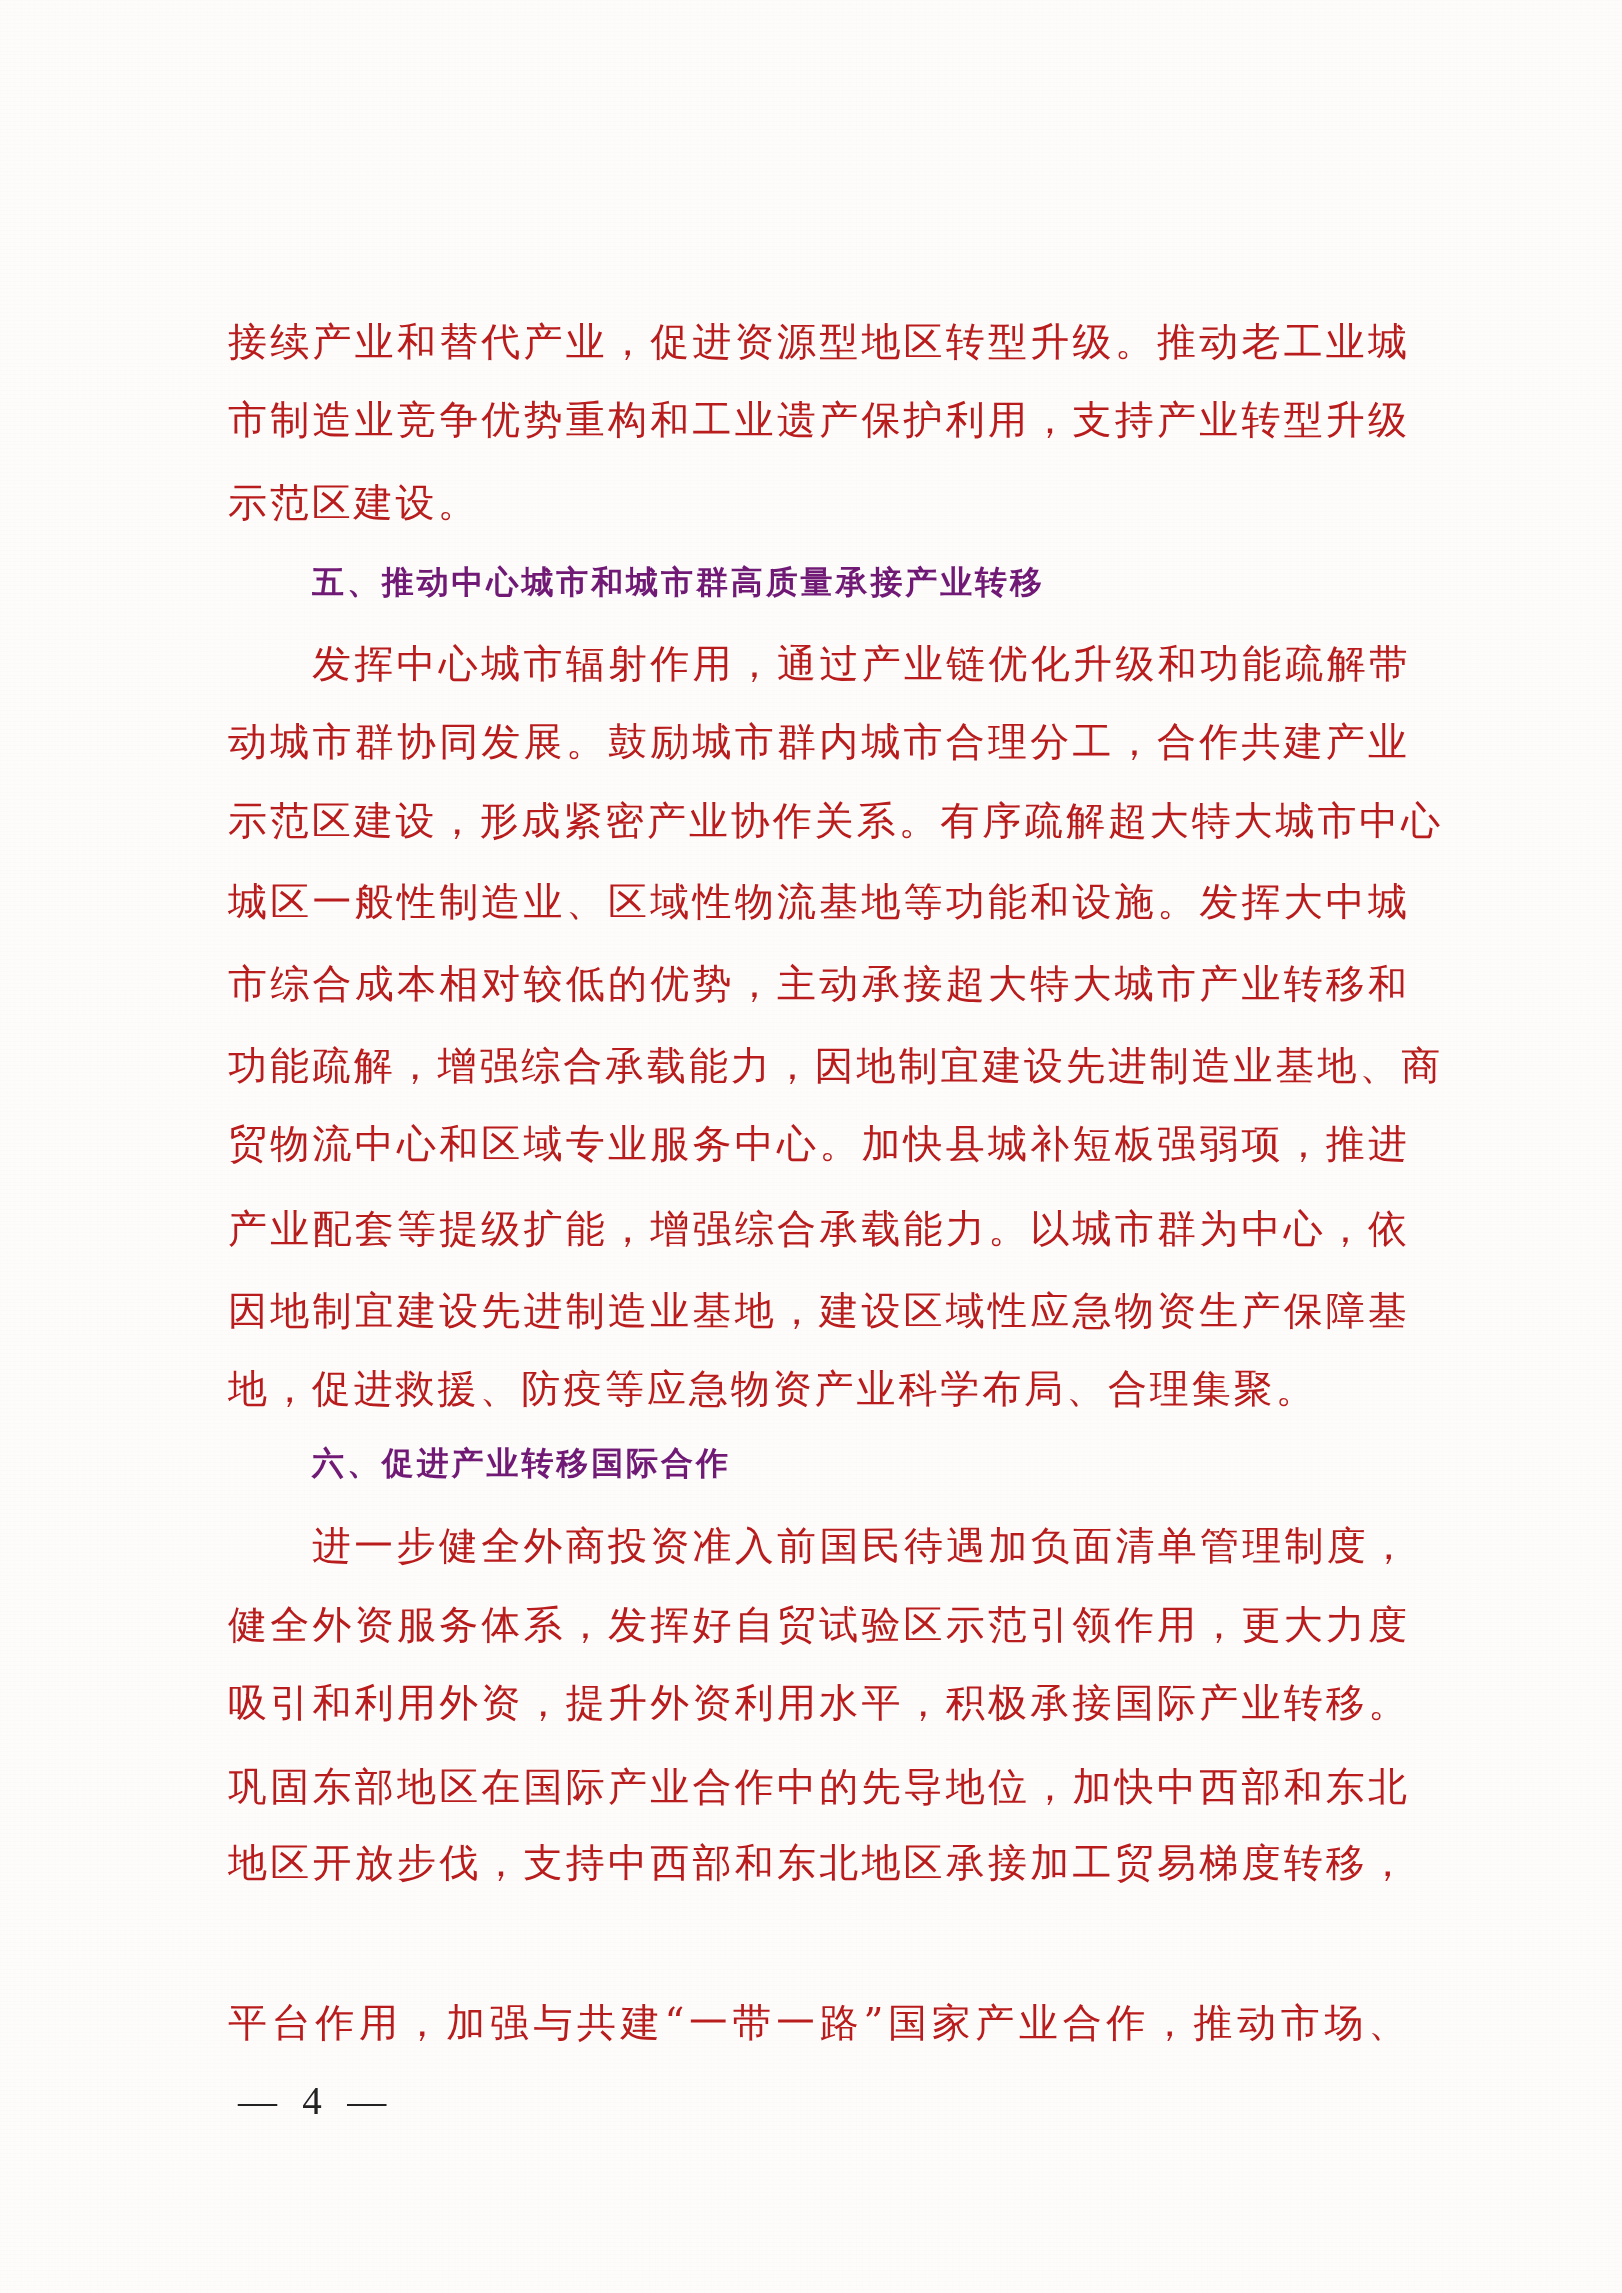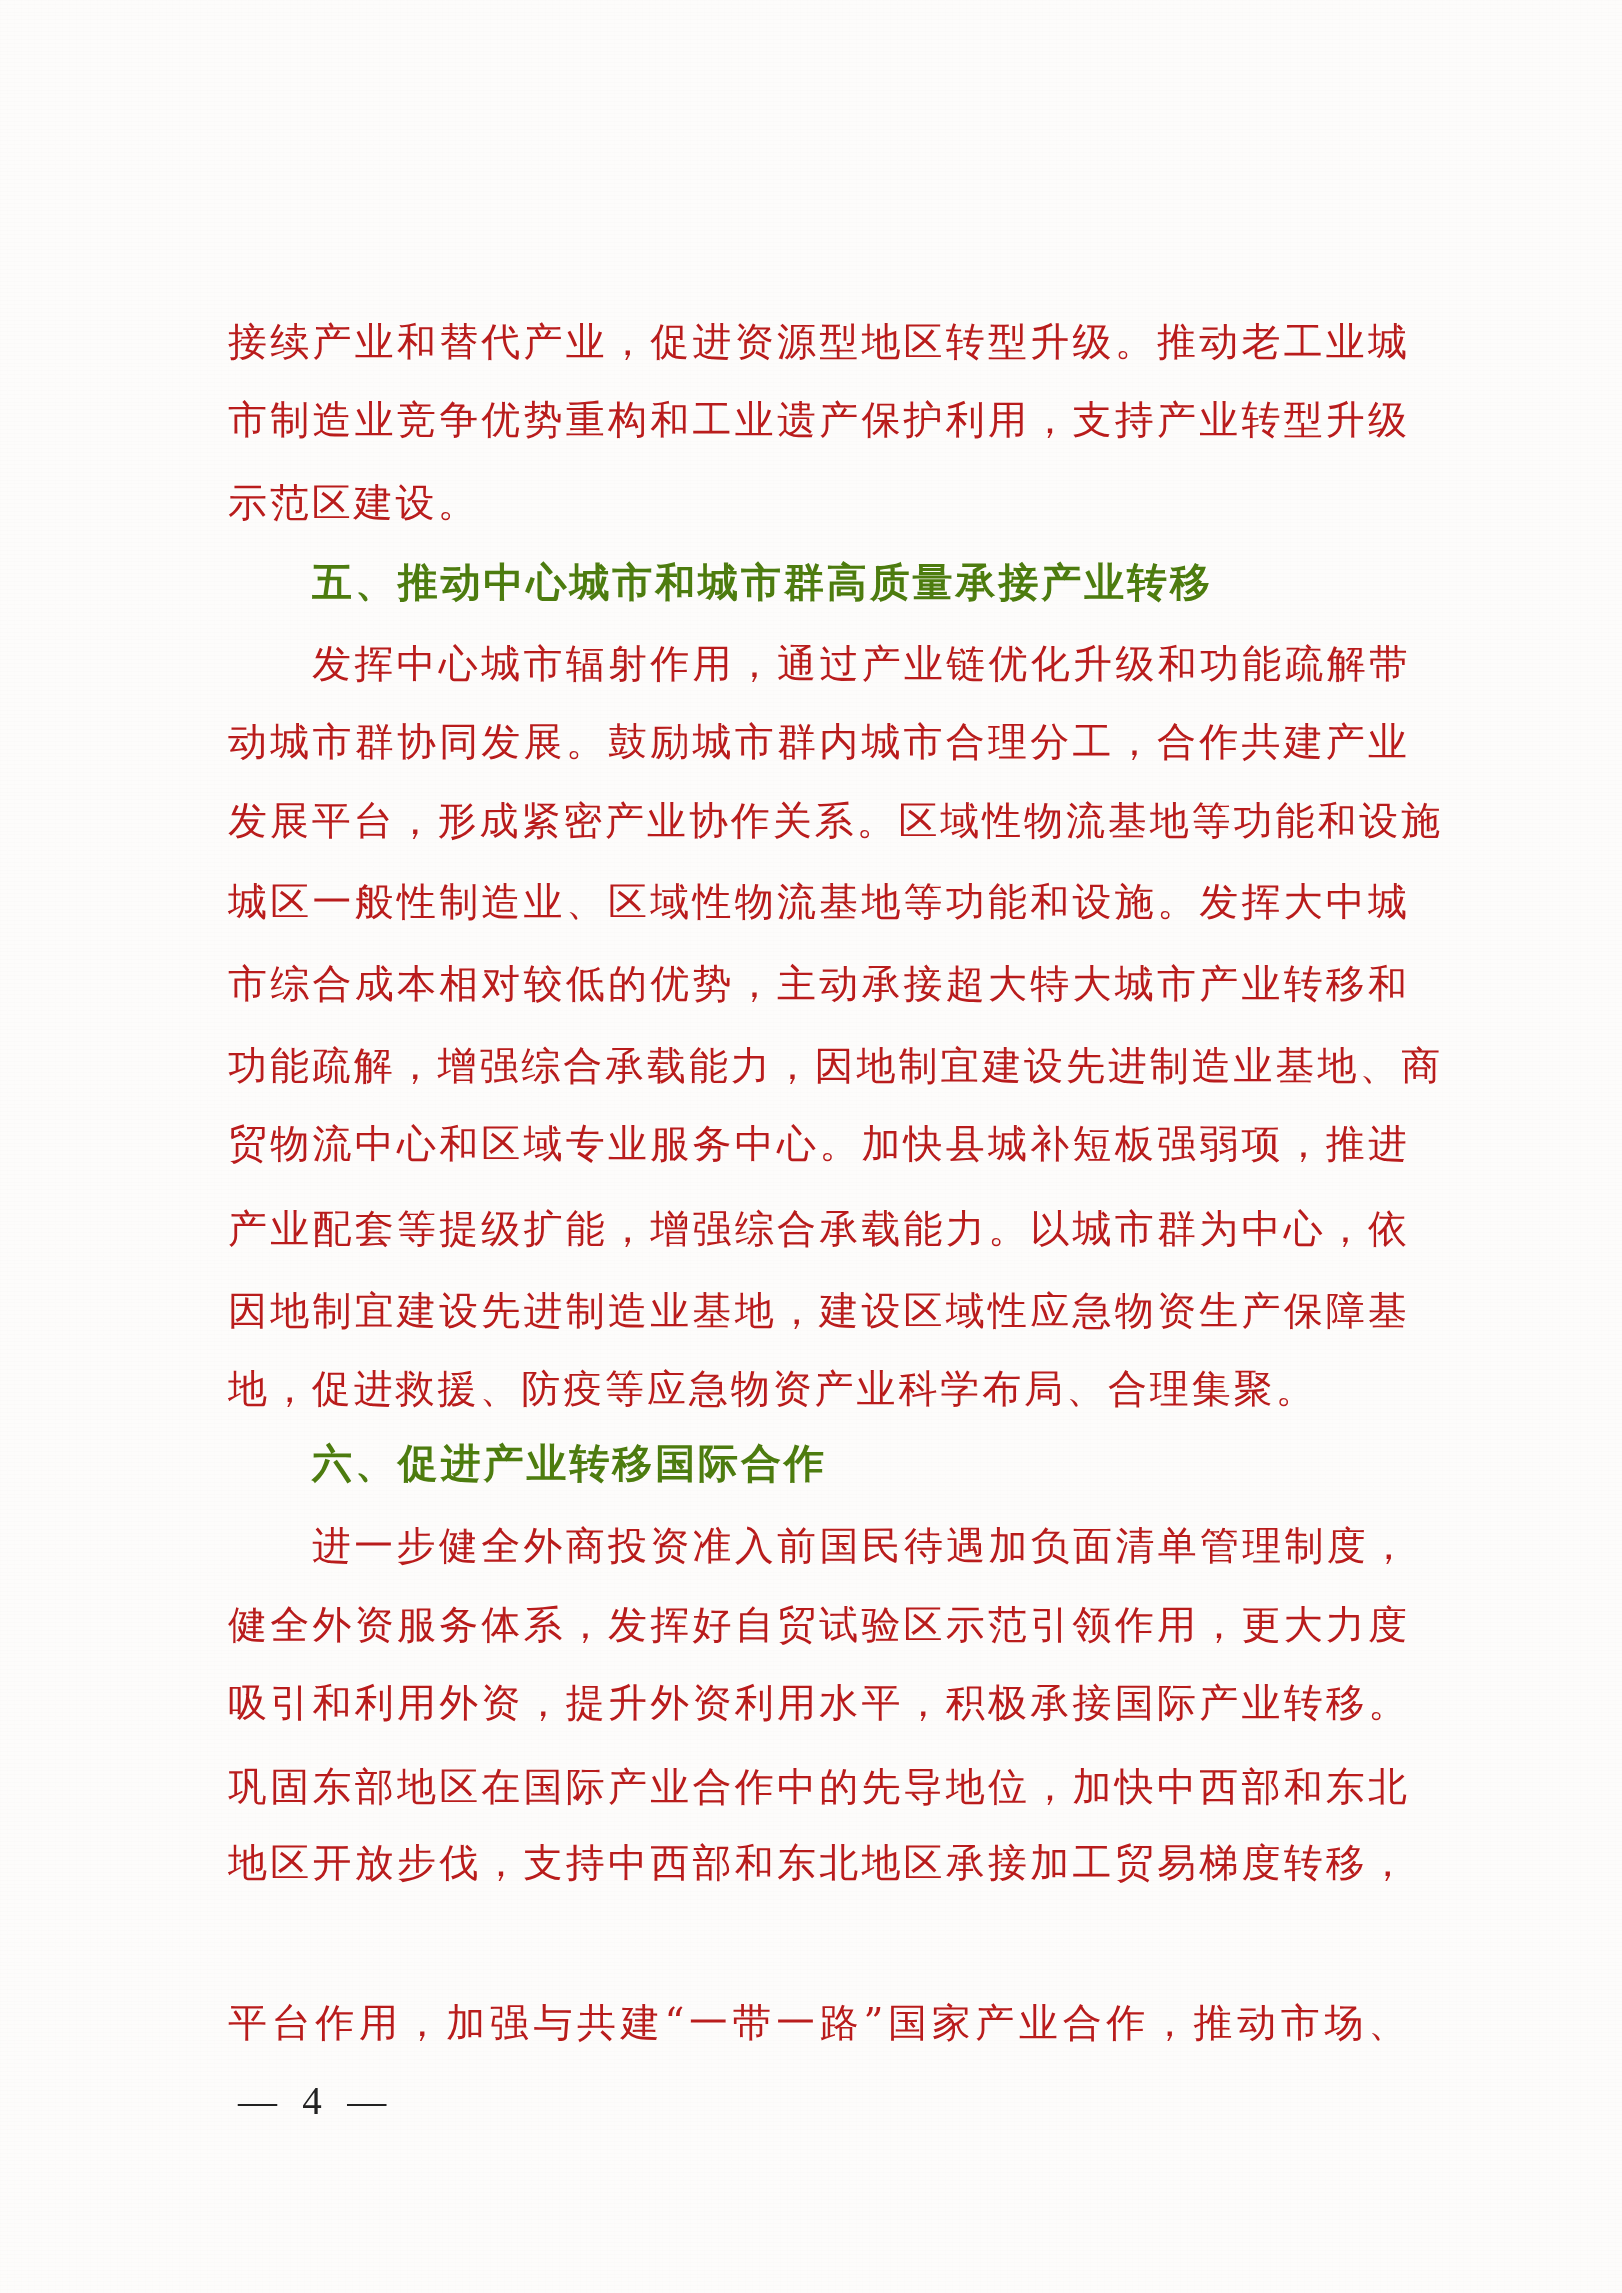--- a/index.html
+++ b/index.html
@@ -51,26 +51,26 @@
       font-family: Liberation Serif, serif;
     }
     .line.last {
       text-align-last: left;
     }
     .heading {
       position: absolute;
       left: 312px;
       height: 47px;
       line-height: 47px;
-      font-size: 40px;
+      font-size: 32px;
       white-space: nowrap;
       letter-spacing: 2.9px;
       font-family: "DejaVu Sans", "Liberation Sans", sans-serif;
       font-weight: bold;
-      color: #4d7c0f;
+      color: #701a75;
     }
     .page-number {
       position: absolute;
       left: 238px;
       top: 2076px;
       height: 49px;
       line-height: 49px;
       font-size: 39px;
       font-family: "Liberation Serif", "DejaVu Serif", serif;
       color: #222;
@@ -86,21 +86,21 @@
 <div class="page">
 
   <div class="line" style="top:318px">接续产业和替代产业，促进资源型地区转型升级。推动老工业城</div>
   <div class="line" style="top:396px">市制造业竞争优势重构和工业遗产保护利用，支持产业转型升级</div>
   <div class="line last" style="top:479px">示范区建设。</div>
 
   <div class="heading" style="top:559px">五、推动中心城市和城市群高质量承接产业转移</div>
 
   <div class="line indent" style="top:640px">发挥中心城市辐射作用，通过产业链优化升级和功能疏解带</div>
   <div class="line" style="top:718px">动城市群协同发展。鼓励城市群内城市合理分工，合作共建产业</div>
-  <div class="line" style="top:797px">发展平台，形成紧密产业协作关系。区域性物流基地等功能和设施</div>
+  <div class="line" style="top:797px">示范区建设，形成紧密产业协作关系。有序疏解超大特大城市中心</div>
   <div class="line" style="top:878px">城区一般性制造业、区域性物流基地等功能和设施。发挥大中城</div>
   <div class="line" style="top:960px">市综合成本相对较低的优势，主动承接超大特大城市产业转移和</div>
   <div class="line" style="top:1042px">功能疏解，增强综合承载能力，因地制宜建设先进制造业基地、商</div>
   <div class="line" style="top:1120px">贸物流中心和区域专业服务中心。加快县城补短板强弱项，推进</div>
   <div class="line" style="top:1205px">产业配套等提级扩能，增强综合承载能力。以城市群为中心，依</div>
   <div class="line" style="top:1287px">因地制宜建设先进制造业基地，建设区域性应急物资生产保障基</div>
   <div class="line last" style="top:1365px">地，促进救援、防疫等应急物资产业科学布局、合理集聚。</div>
 
   <div class="heading" style="top:1440px">六、促进产业转移国际合作</div>
 

